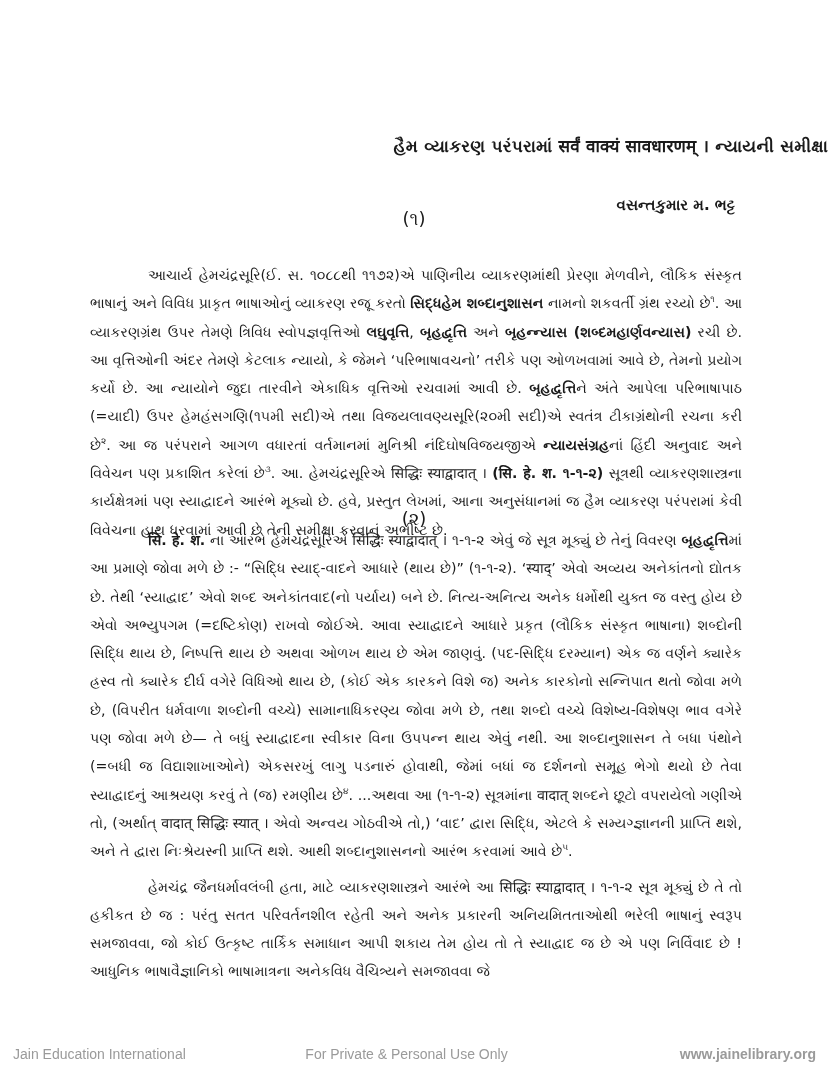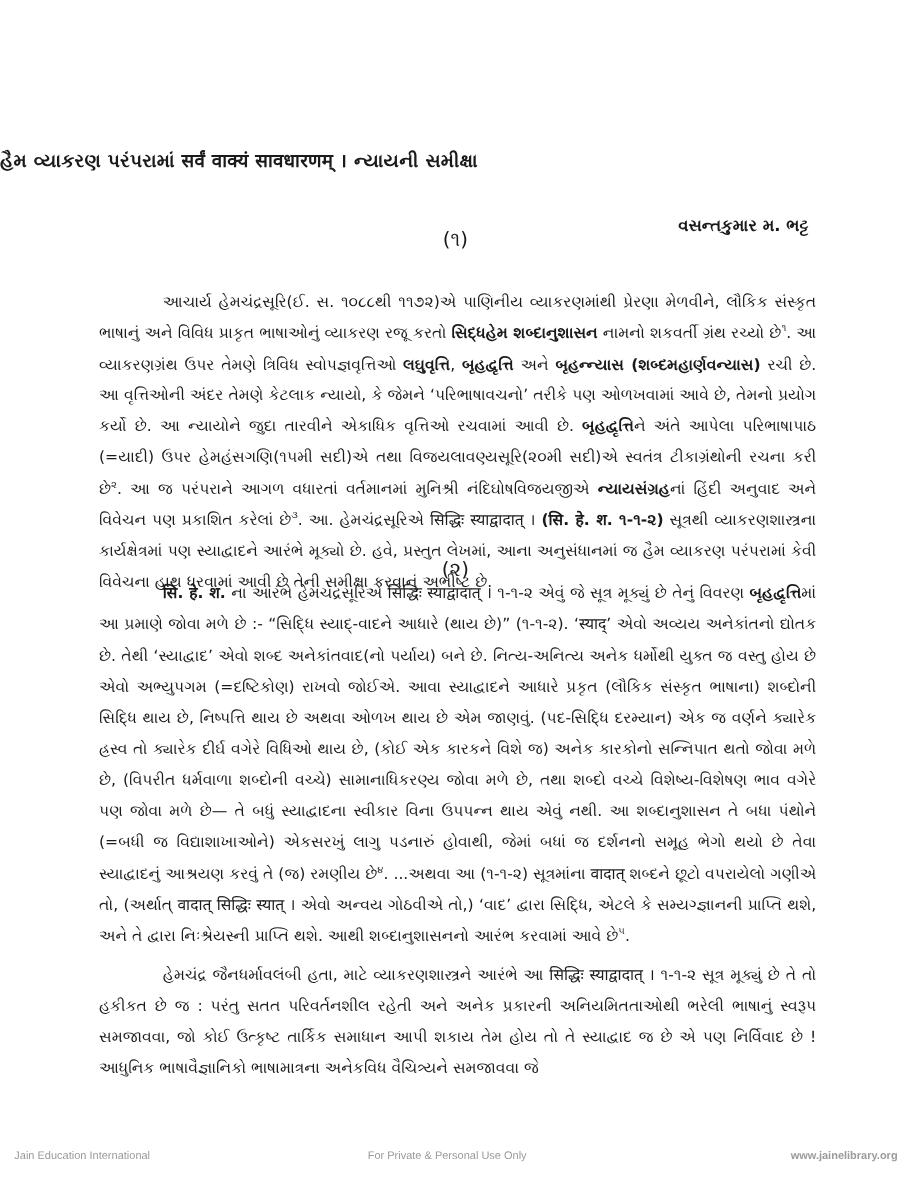--- a/index.html
+++ b/index.html
@@ -1,30 +1,30 @@
 <!DOCTYPE html>
 <html><head>
 <meta charset="utf-8">
 <style>
   html, body { margin: 0; padding: 0; background: #ffffff; }
   body { width: 828px; height: 1071px; position: relative; overflow: hidden;
          font-family: "DejaVu Sans", sans-serif; color: #1a1a1a; }
   .page { position: absolute; left: 0; top: 0; width: 828px; height: 1071px; }
-  .title { position: absolute; left: 0; right: 0; top: 134px; text-align: left;
+  .title { position: absolute; left: 0; right: 0; top: 134px; text-align: right;
            font-size: 17px; font-weight: bold; letter-spacing: 0.2px; }
   .author { position: absolute; right: 93px; top: 196px; font-size: 15px; font-weight: bold; }
   .sec { position: absolute; left: 0; right: 0; text-align: center; font-size: 18px; }
   .para { position: absolute; left: 86px; width: 660px; font-size: 14.2px; line-height: 28.3px;
           text-align: justify; }
   .para p { margin: 4px; }
   .indent { text-indent: 58px; }
   .b { font-weight: bold; }
   sup { font-size: 9px; line-height: 0; }
   .footer { position: absolute; top: 1046px; font-family: "Liberation Sans", sans-serif;
-            font-size: 10px; color: #9a9a9a; }
+            font-size: 14px; color: #9a9a9a; }
 </style>
 </head>
 <body>
 
 <div class="page">
   <div class="title">હૈમ વ્યાકરણ પરંપરામાં सर्वं वाक्यं सावधारणम् । ન્યાયની સમીક્ષા</div>
   <div class="author">વસન્તકુમાર મ. ભટ્ટ</div>
 
   <div class="sec" style="top:208px;">(૧)</div>
   <div class="para" style="top:257px;">

